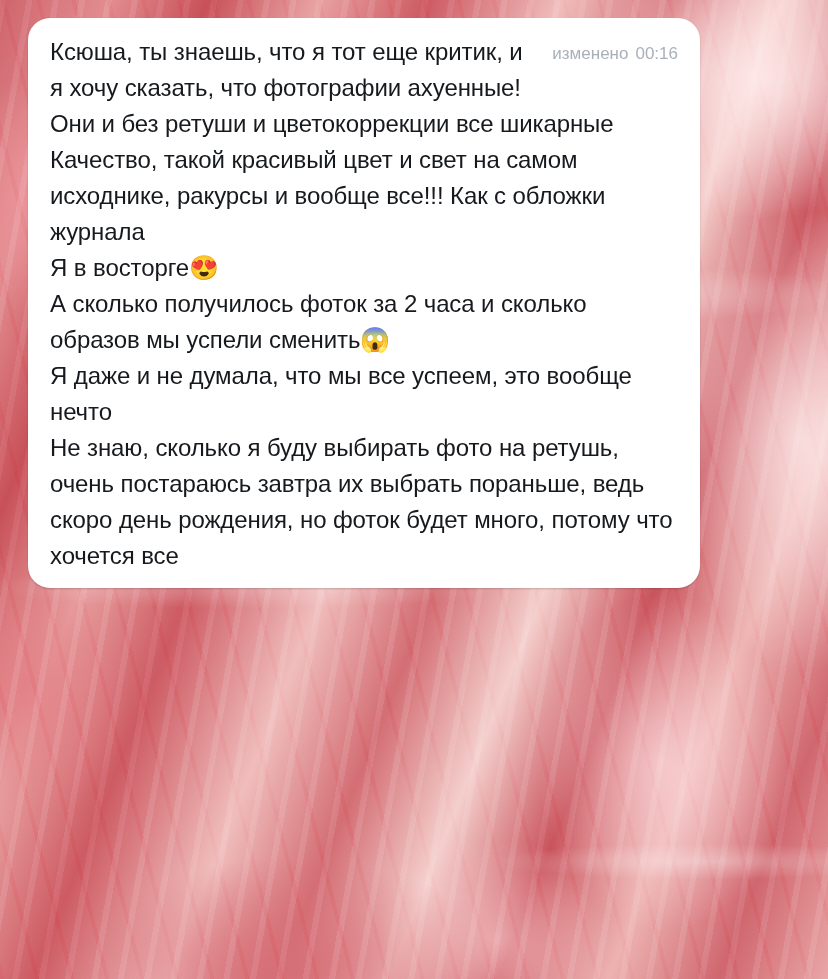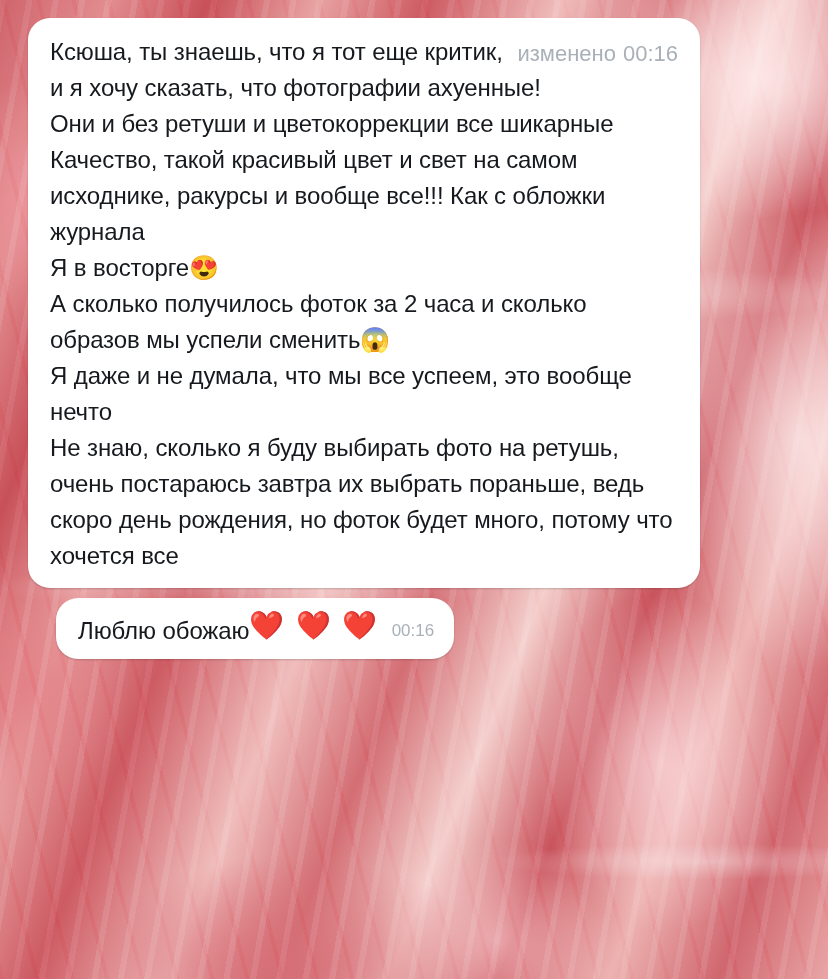--- a/index.html
+++ b/index.html
@@ -109,21 +109,21 @@
     word-wrap: break-word;
   }
   .msg-text.single {
     display: inline;
     vertical-align: middle;
   }
 
   .meta {
     float: right;
     margin: 10px 0 0 14px;
-    font-size: 22px;
+    font-size: 17px;
     color: #a9b0b8;
     line-height: 20px;
     user-select: none;
   }
   .meta .edited {
     margin-right: 7px;
   }
   .meta-inline {
     display: inline;
     font-size: 17px;
@@ -157,20 +157,15 @@
 Они и без ретуши и цветокоррекции все шикарные
 Качество, такой красивый цвет и свет на самом исходнике, ракурсы и вообще все!!! Как с обложки журнала
 Я в восторге😍
 А сколько получилось фоток за 2 часа и сколько образов мы успели сменить😱
 Я даже и не думала, что мы все успеем, это вообще нечто
 Не знаю, сколько я буду выбирать фото на ретушь, очень постараюсь завтра их выбрать пораньше, ведь скоро день рождения, но фоток будет много, потому что хочется все</div>
       <div class="clear"></div>
     </div>
 
 
-    <div class="bubble-wrap">
-      <div class="bubble auto">
-        <span class="msg-text single">Люблю обожаю</span><span class="heart">❤️ ❤️ ❤️</span><span class="meta-inline">00:16</span>
-      </div>
-    </div>
 
   </div>
 </div>
 
 </body></html>

